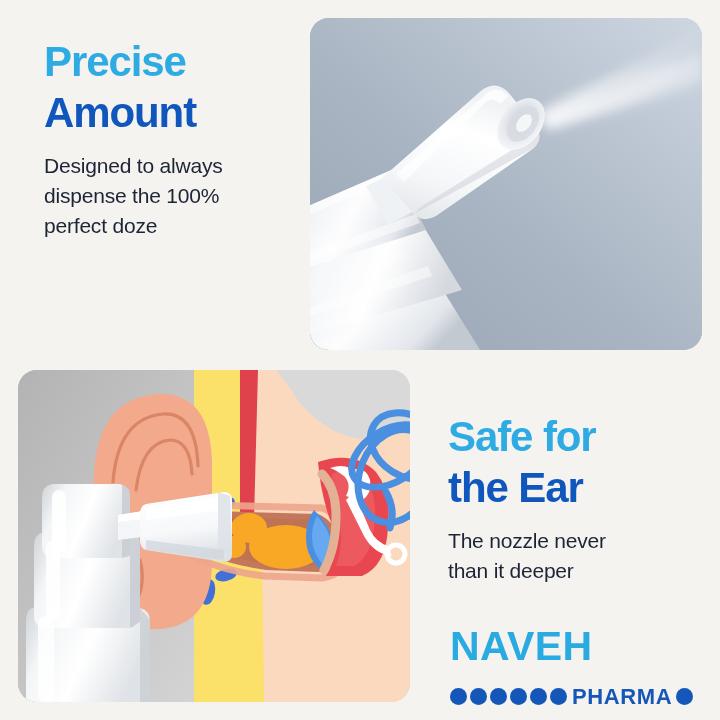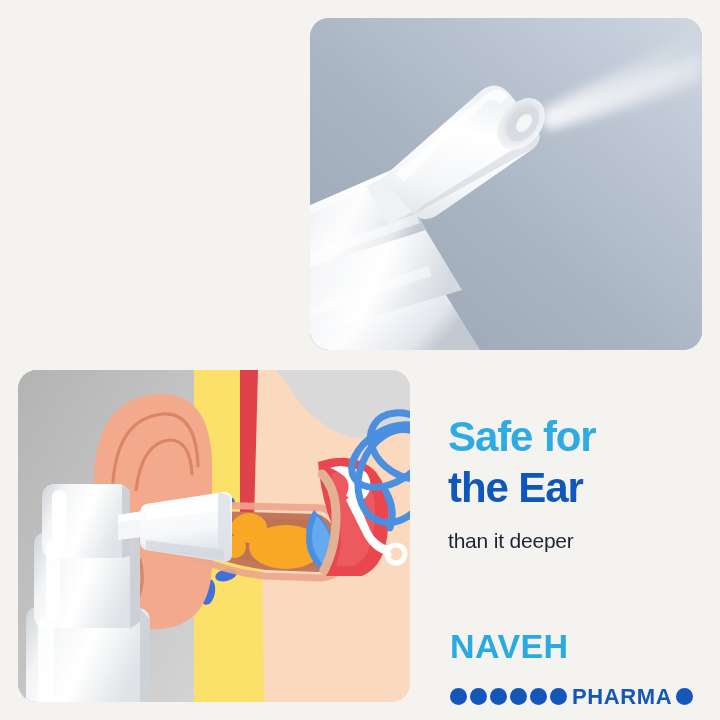--- a/index.html
+++ b/index.html
@@ -65,21 +65,21 @@
   }
   .panel-svg { display: block; width: 100%; height: 100%; }
 
   
   #naveh-logo {
     position: absolute;
     left: 450px; top: 626px;
     width: 210px;
   }
   #logo-wordmark {
-    font-size: 34px;
+    font-size: 41px;
     font-weight: bold;
     letter-spacing: 0.4px;
     color: #29abe2;
     line-height: 41px;
     display: block;
   }
   #logo-sub-row {
     display: flex;
     align-items: center;
     margin-top: 20px;
@@ -100,20 +100,31 @@
     line-height: 19px;
     margin: 0 2px 0 2px;
   }
   .logo-dot-trailing { margin-right: 0; margin-left: 2px; }
 </style>
 </head>
 <body>
 
 <div id="infographic">
 
+  <div class="text-block" id="precise-text-block">
+    <div>
+      <span class="headline-line headline-light">Precise</span>
+      <span class="headline-line headline-dark">Amount</span>
+    </div>
+    <div class="body-copy">
+      <span>Designed to always</span>
+      <span>dispense the 100%</span>
+      <span>perfect doze</span>
+    </div>
+  </div>
 
   <div class="panel" id="nozzle-spray-panel">
     <svg class="panel-svg" viewBox="0 0 392 332" preserveAspectRatio="xMidYMid slice">
       <defs>
         <linearGradient id="bgGrad" x1="0" y1="1" x2="1" y2="0">
           <stop offset="0%" stop-color="#98a4b4"></stop>
           <stop offset="45%" stop-color="#aab5c3"></stop>
           <stop offset="100%" stop-color="#cdd6e1"></stop>
         </linearGradient>
         <linearGradient id="mistGrad" x1="0" y1="0" x2="1" y2="0">
@@ -332,20 +343,21 @@
       </g>
     </svg>
   </div>
 
   <div class="text-block" id="safe-text-block">
     <div>
       <span class="headline-line headline-light">Safe for</span>
       <span class="headline-line headline-dark">the Ear</span>
     </div>
     <div class="body-copy">
+      <span>The nozzle never</span>
       <span>than it deeper</span>
     </div>
   </div>
 
   <div id="naveh-logo">
     <span id="logo-wordmark">NAVEH</span>
     <div id="logo-sub-row">
       <span class="logo-dot"></span>
       <span class="logo-dot"></span>
       <span class="logo-dot"></span>

